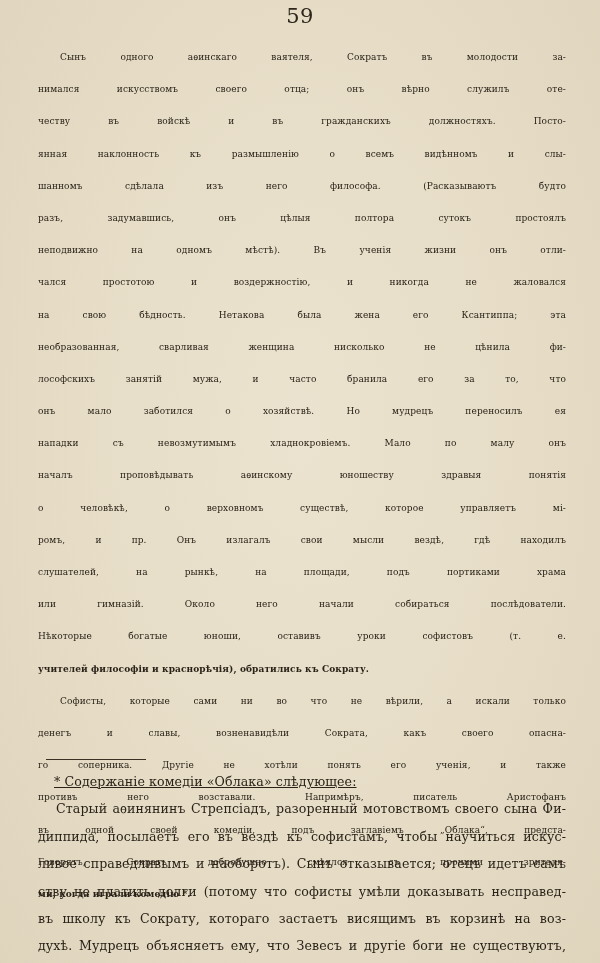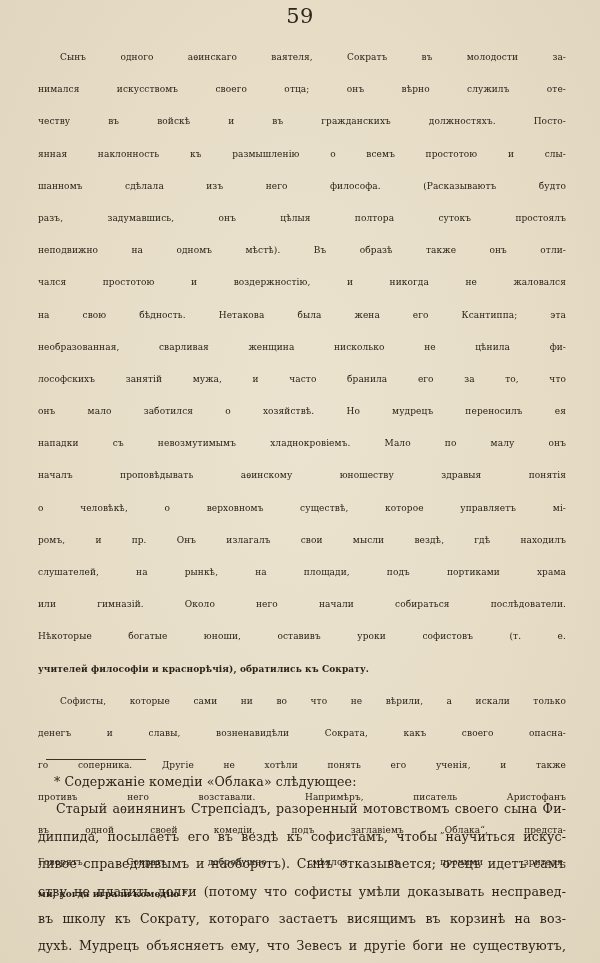--- a/index.html
+++ b/index.html
@@ -74,41 +74,42 @@
       line-height: 27.4px;
       font-size: 12.6px;
       white-space: nowrap;
       text-align: justify;
       text-align-last: justify;
       letter-spacing: 0.1px;
     }
     .fline.heading {
       text-align-last: left;
       padding-left: 16px;
+      text-decoration: underline;
     }
     .fline.indent {
       padding-left: 18px;
     }
   </style>
 </head>
 <body>
 
 <div class="page">
 
   <div class="page-number">59</div>
 
   <div class="main-text">
 
     <div class="line indent">Сынъ одного аѳинскаго ваятеля, Сократъ въ молодости за-</div>
     <div class="line">нимался искусствомъ своего отца; онъ вѣрно служилъ оте-</div>
     <div class="line">честву въ войскѣ и въ гражданскихъ должностяхъ. Посто-</div>
-    <div class="line">янная наклонность къ размышленію о всемъ простотою и слы-</div>
+    <div class="line">янная наклонность къ размышленію о всемъ видѣнномъ и слы-</div>
     <div class="line">шанномъ сдѣлала изъ него философа. (Расказываютъ будто</div>
     <div class="line">разъ, задумавшись, онъ цѣлыя полтора сутокъ простоялъ</div>
-    <div class="line">неподвижно на одномъ мѣстѣ). Въ образѣ также онъ отли-</div>
+    <div class="line">неподвижно на одномъ мѣстѣ). Въ ученія жизни онъ отли-</div>
     <div class="line">чался простотою и воздержностію, и никогда не жаловался</div>
     <div class="line">на свою бѣдность. Нетакова была жена его Ксантиппа; эта</div>
     <div class="line">необразованная, сварливая женщина нисколько не цѣнила фи-</div>
     <div class="line">лософскихъ занятій мужа, и часто бранила его за то, что</div>
     <div class="line">онъ мало заботился о хозяйствѣ. Но мудрецъ переносилъ ея</div>
     <div class="line">нападки съ невозмутимымъ хладнокровіемъ. Мало по малу онъ</div>
     <div class="line">началъ проповѣдывать аѳинскому юношеству здравыя понятія</div>
     <div class="line">о человѣкѣ, о верховномъ существѣ, которое управляетъ мі-</div>
     <div class="line">ромъ, и пр. Онъ излагалъ свои мысли вездѣ, гдѣ находилъ</div>
     <div class="line">слушателей, на рынкѣ, на площади, подъ портиками храма</div>

